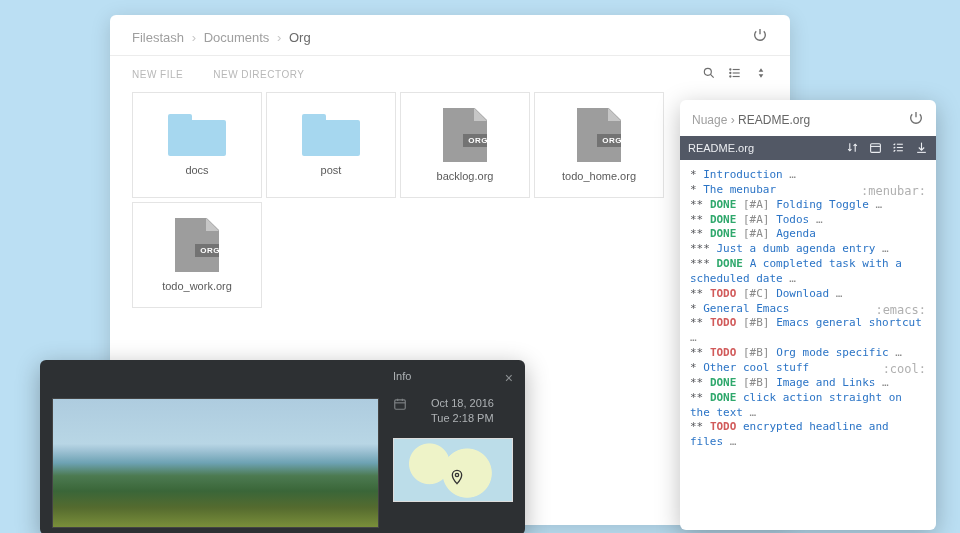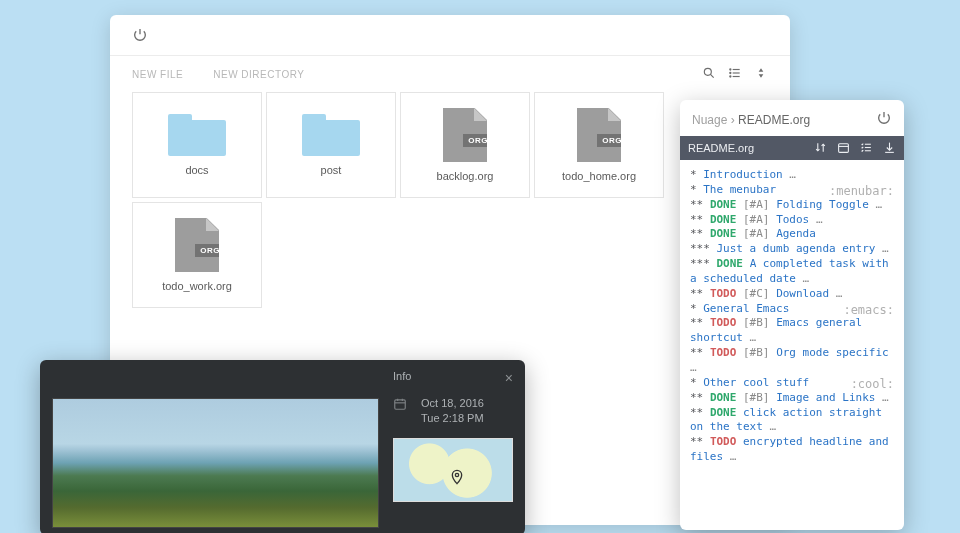--- a/index.html
+++ b/index.html
@@ -97,42 +97,42 @@
     border: 1px solid #444;
     position: relative;
   }
   .info-side {
     flex: 1; padding: 10px 12px 0 14px;
     font-size: 11px; color: #aeb2b5;
     position: relative;
   }
   .info-side .hdr { display: flex; justify-content: space-between; align-items: flex-start; }
   .info-side .close { font-size: 14px; color: #8d9194; cursor: pointer; }
-  .info-row { display: flex; gap: 14px; margin-top: 10px; }
+  .info-row { display: flex; gap: 24px; margin-top: 10px; }
   .info-row svg { width: 14px; height: 14px; flex: none; margin-top: 1px; color: #7d8184; }
   .info-row .lines div { line-height: 1.35; }
   .minimap {
     margin-top: 12px; width: 120px; height: 64px;
     background:
       radial-gradient(circle at 30% 40%, #eef3c8 0 22%, transparent 23%),
       radial-gradient(circle at 62% 55%, #eef3c8 0 30%, transparent 31%),
       linear-gradient(#bcdde9, #bcdde9);
     position: relative; border: 1px solid #ddd;
   }
   .minimap .pin {
     position: absolute; left: 55px; top: 28px;
     color: #333;
   }
   .minimap .pin svg { width: 16px; height: 20px; }
 
   
   .win-org {
     position: absolute;
     left: 680px; top: 100px;
-    width: 224px; height: 430px;
+    width: 256px; height: 430px;
     background: #fff;
     border-radius: 6px;
     box-shadow: 0 6px 24px rgba(0,0,0,0.25);
   }
   .win-org .topbar {
     display: flex; align-items: center; justify-content: space-between;
     padding: 10px 12px 6px 12px;
   }
   .win-org .crumbs { font-size: 12px; color: #a0a0a0; }
   .win-org .crumbs .active { color: #666; }
@@ -159,20 +159,27 @@
   .kw-fold { color: #8a8a8a; }
   .tag { position: absolute; right: 0; top: 0; color: #b0b0b0; font-size: 12px; }
 
 </style>
 </head>
 <body>
 
 <div class="win-files">
 
   <div class="topbar">
+    <div class="breadcrumbs">
+      <span class="crumb">Filestash</span>
+      <span class="sep">›</span>
+      <span class="crumb">Documents</span>
+      <span class="sep">›</span>
+      <span class="crumb active">Org</span>
+    </div>
     <span class="power-btn">
       <svg viewBox="0 0 24 24" fill="none" stroke="currentColor" stroke-width="2">
           <path d="M12 3v8"></path>
           <path d="M6.3 6.3a8 8 0 1 0 11.4 0"></path>
         </svg>
     </span>
   </div>
 
   <div class="toolbar">
     <div class="left">

